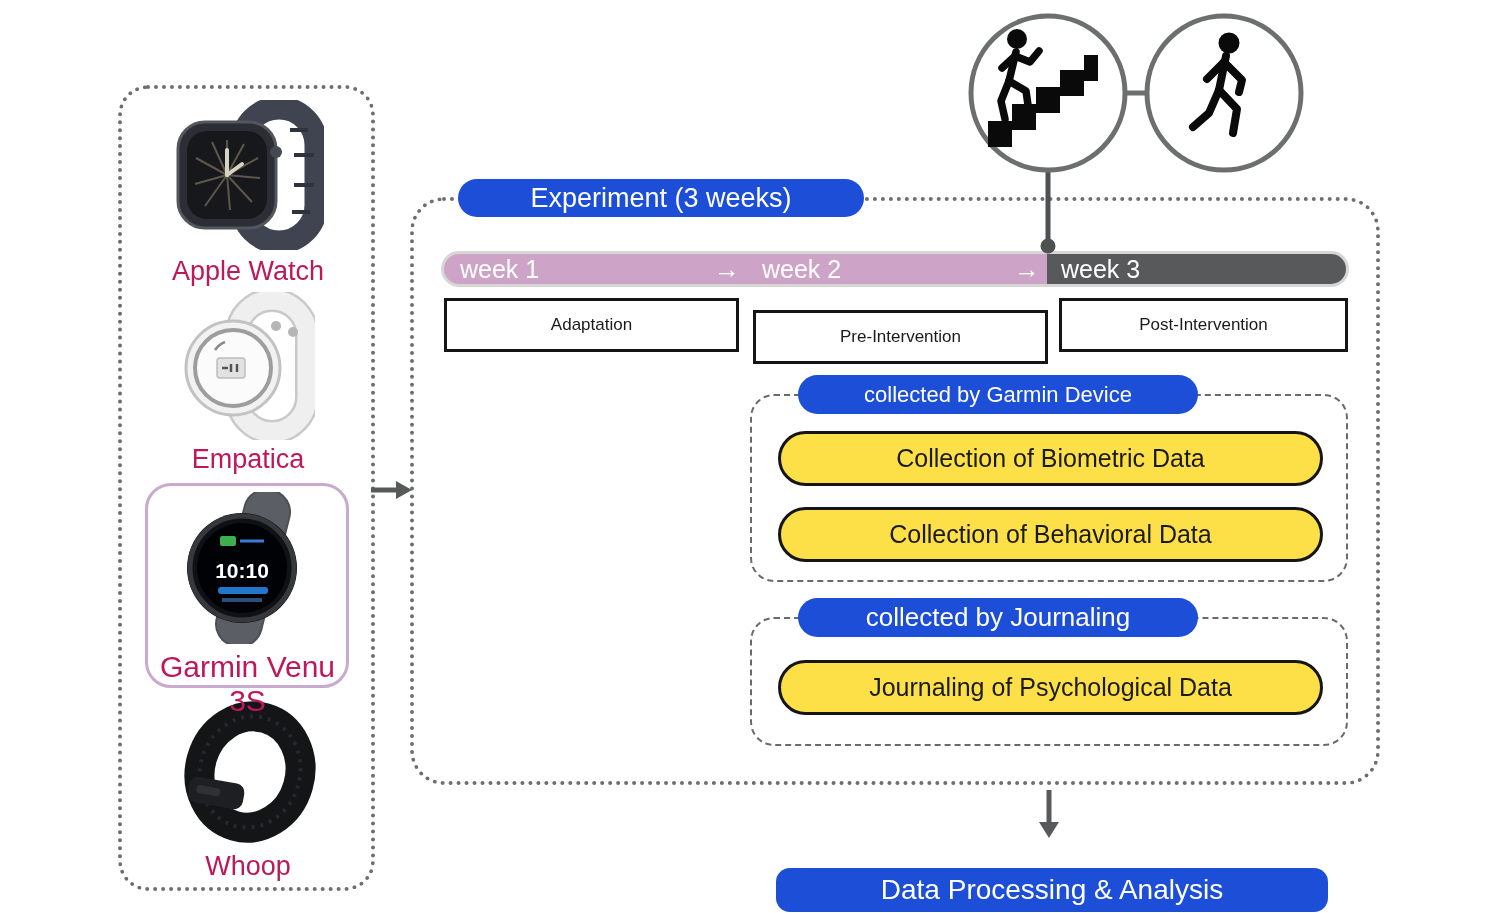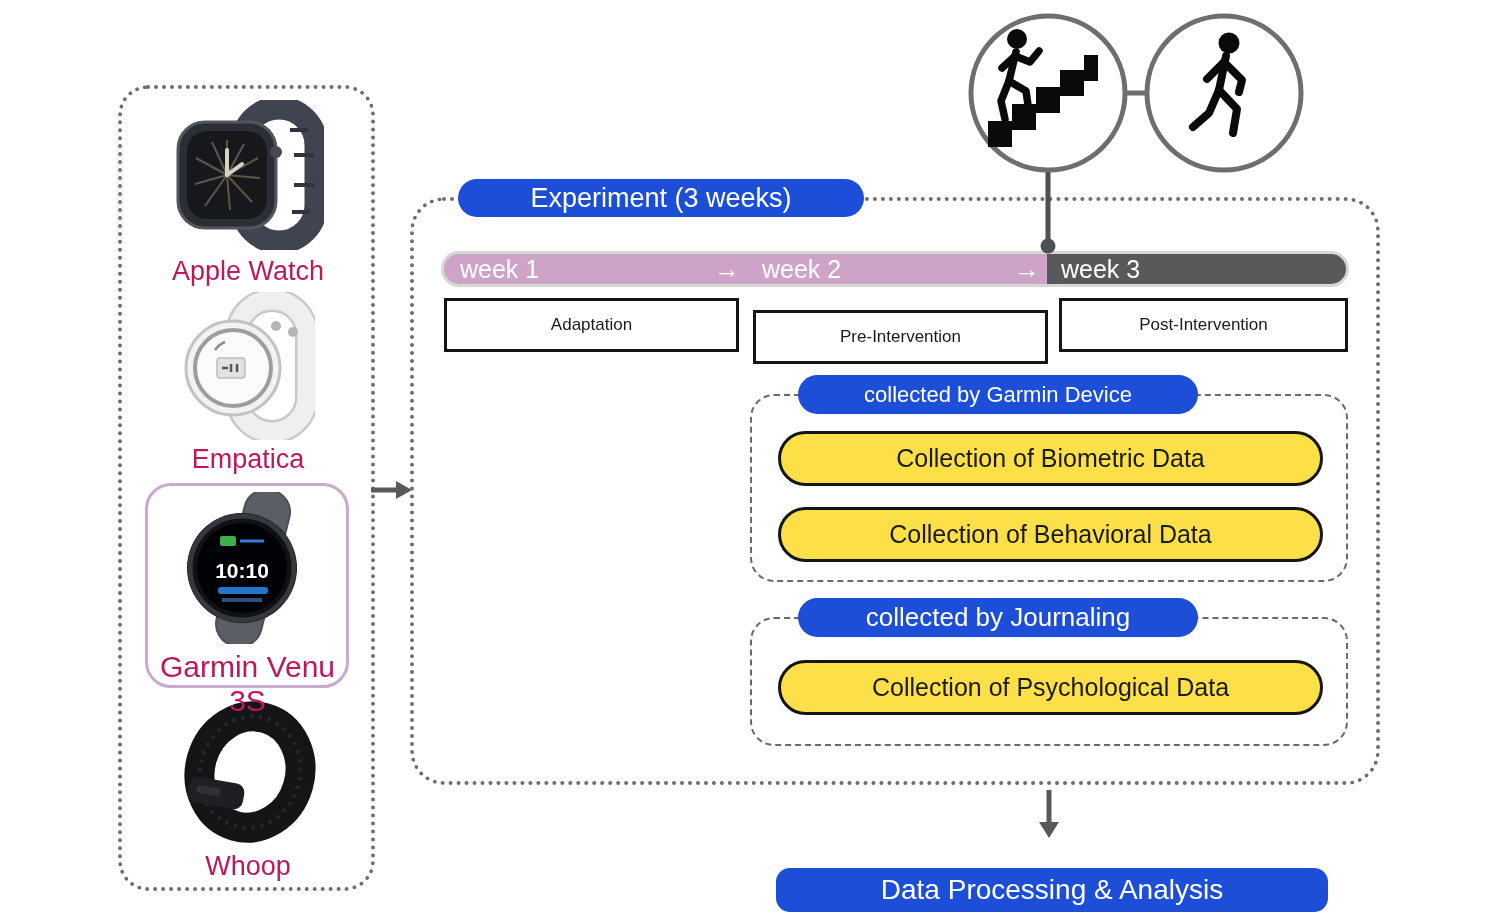--- a/index.html
+++ b/index.html
@@ -170,21 +170,21 @@
   <div class="abs phase-box" style="left:753px; top:310px; width:295px; height:54px;">Pre-Intervention</div>
   <div class="abs phase-box" style="left:1059px; top:298px; width:289px; height:54px;">Post-Intervention</div>
 
   <div class="abs dashed-box" style="left:750px; top:394px; width:598px; height:188px;"></div>
   <div class="abs dark-pill" style="left:798px; top:375px; width:400px; height:39px; font-size:22px;">collected by Garmin Device</div>
   <div class="abs data-pill" style="left:778px; top:431px; width:545px; height:55px;">Collection of Biometric Data</div>
   <div class="abs data-pill" style="left:778px; top:507px; width:545px; height:55px;">Collection of Behavioral Data</div>
 
   <div class="abs dashed-box" style="left:750px; top:617px; width:598px; height:129px;"></div>
   <div class="abs dark-pill" style="left:798px; top:598px; width:400px; height:39px; font-size:26px;">collected by Journaling</div>
-  <div class="abs data-pill" style="left:778px; top:660px; width:545px; height:55px;">Collection of Psychological Data</div>
+  <div class="abs data-pill" style="left:778px; top:660px; width:545px; height:55px;">Journaling of Psychological Data</div>
 
   <svg class="abs" style="left:1028px; top:788px;" width="42" height="52" viewBox="0 0 42 52">
     <line x1="21" y1="2" x2="21" y2="36" stroke="#58595b" stroke-width="5"></line>
     <path d="M11 34 L21 50 L31 34 Z" fill="#58595b"></path>
   </svg>
 
   <div class="abs dark-pill" style="left:776px; top:868px; width:552px; height:44px; font-size:28px; border-radius:14px;text-align:right;">Data Processing &amp; Analysis</div>
 
 </div>
 

